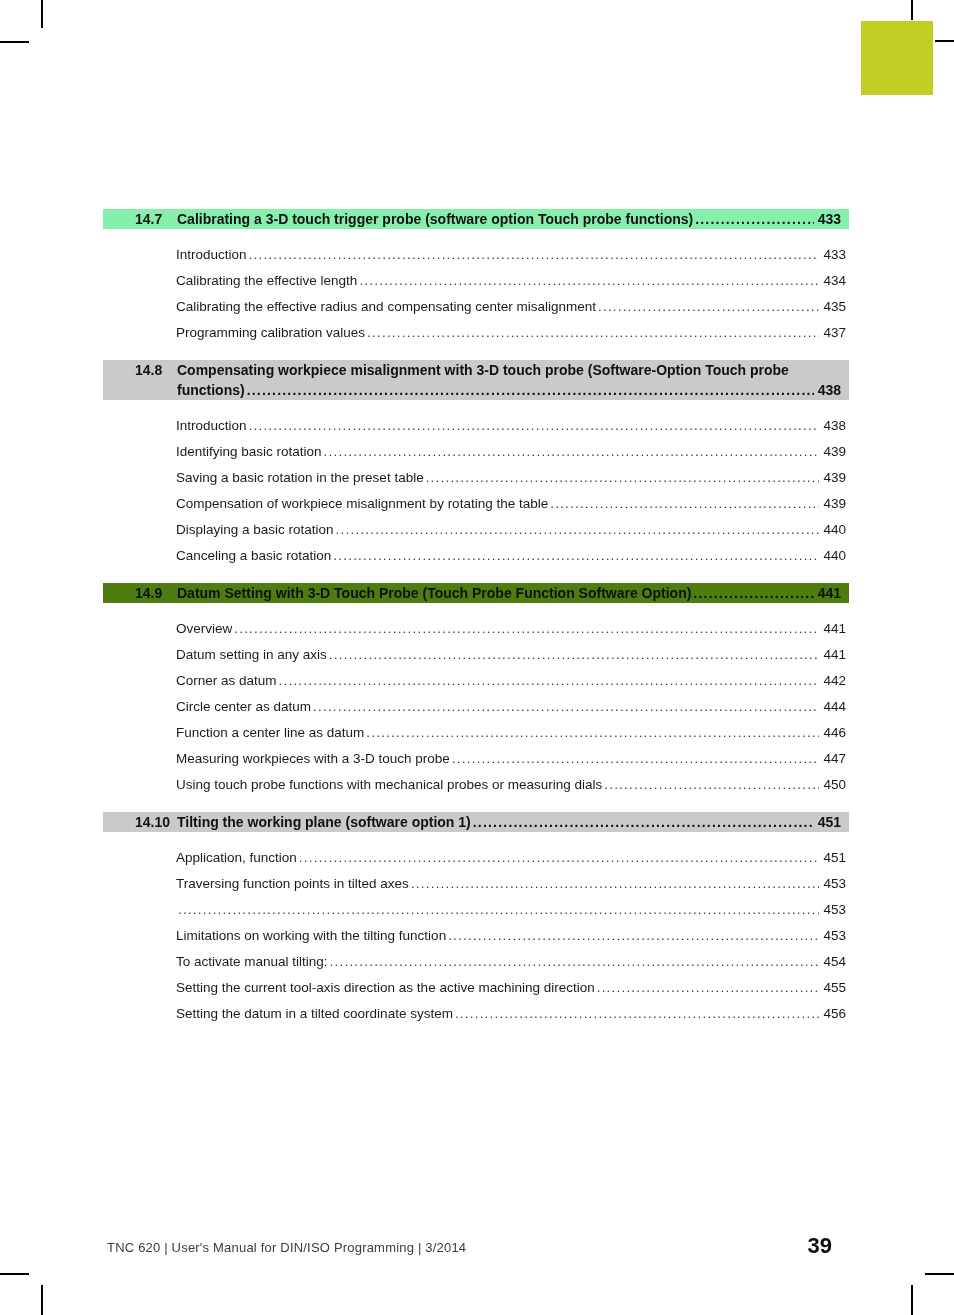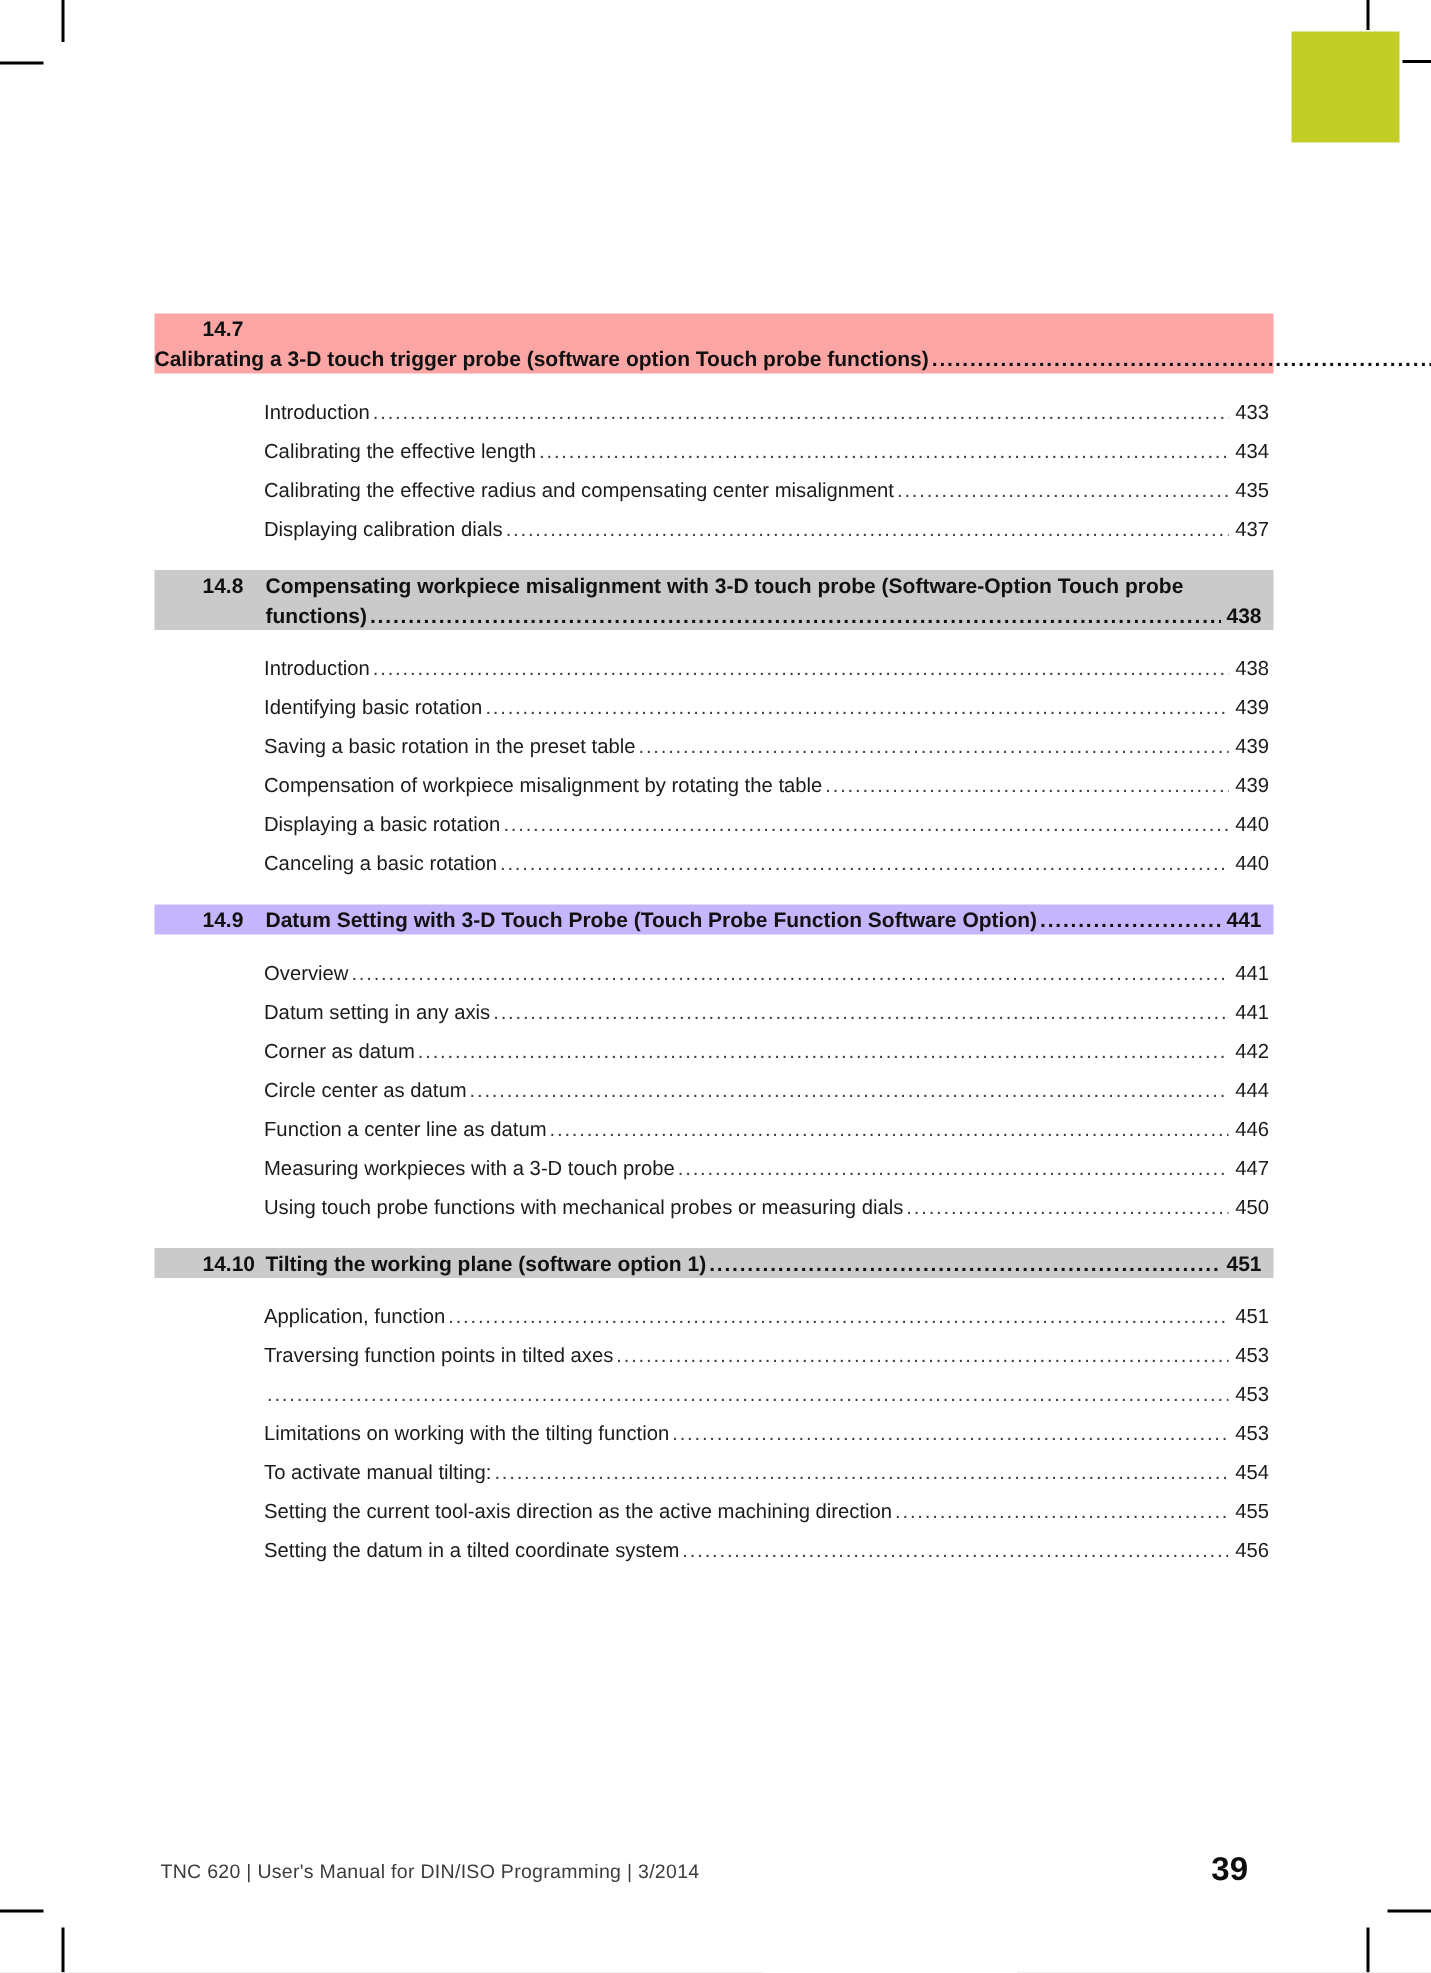--- a/index.html
+++ b/index.html
@@ -84,21 +84,21 @@
   <div class="crop-h tr-h"></div>
   <div class="crop-h bl-h"></div>
   <div class="crop-v bl-v"></div>
   <div class="crop-h br-h"></div>
   <div class="crop-v br-v"></div>
 
   <div class="logo" style="background: rgb(194, 206, 38);"></div>
 
   <main class="toc">
       <section class="toc-section">
-        <div class="h-bar" style="background: #fca5a5; flex-direction: column;">
+        <div class="h-bar" style="background: #86efac;">
           <span class="h-num">14.7</span>
           <div class="h-body">
             <div class="h-line flexrow">
               <span class="h-text">Calibrating a 3-D touch trigger probe (software option Touch probe functions)</span>
               <span class="dots">................................................................................................................................................................................................................................................................................................................................</span>
               <span class="h-page">433</span>
             </div>
           </div>
         </div>
         <div class="entries">
@@ -111,21 +111,21 @@
             <span class="label">Calibrating the effective length</span>
             <span class="dots">................................................................................................................................................................................................................................................................................................................................</span>
             <span class="page">434</span>
           </div>
           <div class="entry">
             <span class="label">Calibrating the effective radius and compensating center misalignment</span>
             <span class="dots">................................................................................................................................................................................................................................................................................................................................</span>
             <span class="page">435</span>
           </div>
           <div class="entry">
-            <span class="label">Displaying calibration dials</span>
+            <span class="label">Programming calibration values</span>
             <span class="dots">................................................................................................................................................................................................................................................................................................................................</span>
             <span class="page">437</span>
           </div>
         </div>
       </section>
       <section class="toc-section">
         <div class="h-bar" style="background: rgb(202, 202, 202);">
           <span class="h-num">14.8</span>
           <div class="h-body">
             <div class="h-line"><span class="h-text">Compensating workpiece misalignment with 3-D touch probe (Software-Option Touch probe</span></div>
@@ -163,21 +163,21 @@
             <span class="page">440</span>
           </div>
           <div class="entry">
             <span class="label">Canceling a basic rotation</span>
             <span class="dots">................................................................................................................................................................................................................................................................................................................................</span>
             <span class="page">440</span>
           </div>
         </div>
       </section>
       <section class="toc-section">
-        <div class="h-bar" style="background: #c4b5fd;">
+        <div class="h-bar" style="background: #4d7c0f;">
           <span class="h-num">14.9</span>
           <div class="h-body">
             <div class="h-line flexrow">
               <span class="h-text">Datum Setting with 3-D Touch Probe (Touch Probe Function Software Option)</span>
               <span class="dots">................................................................................................................................................................................................................................................................................................................................</span>
               <span class="h-page">441</span>
             </div>
           </div>
         </div>
         <div class="entries">

